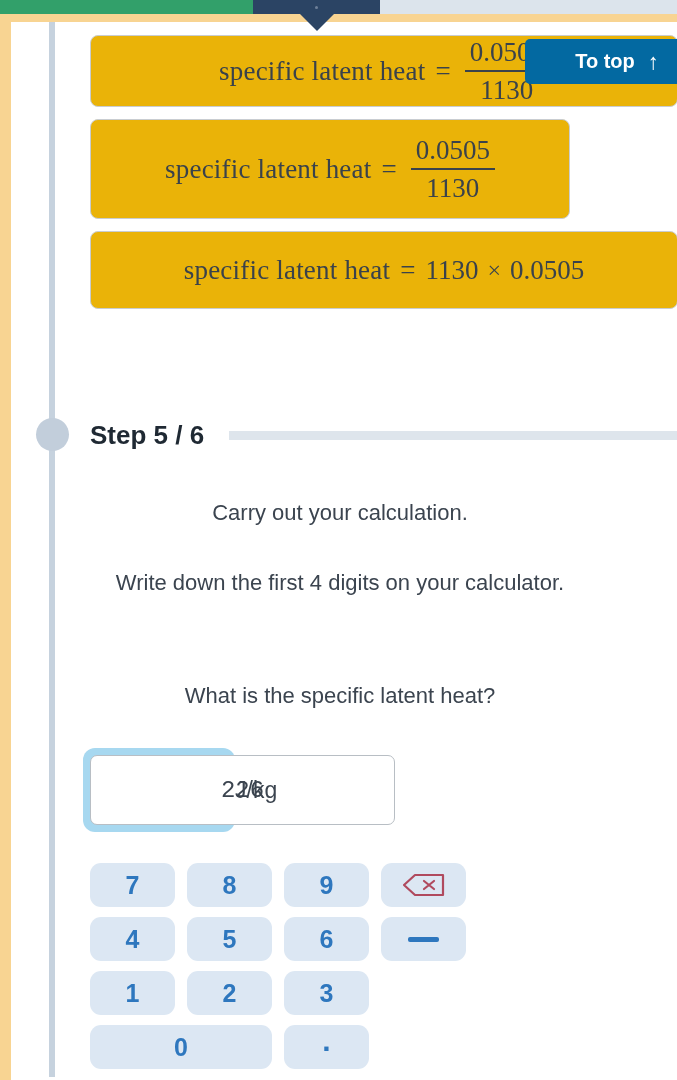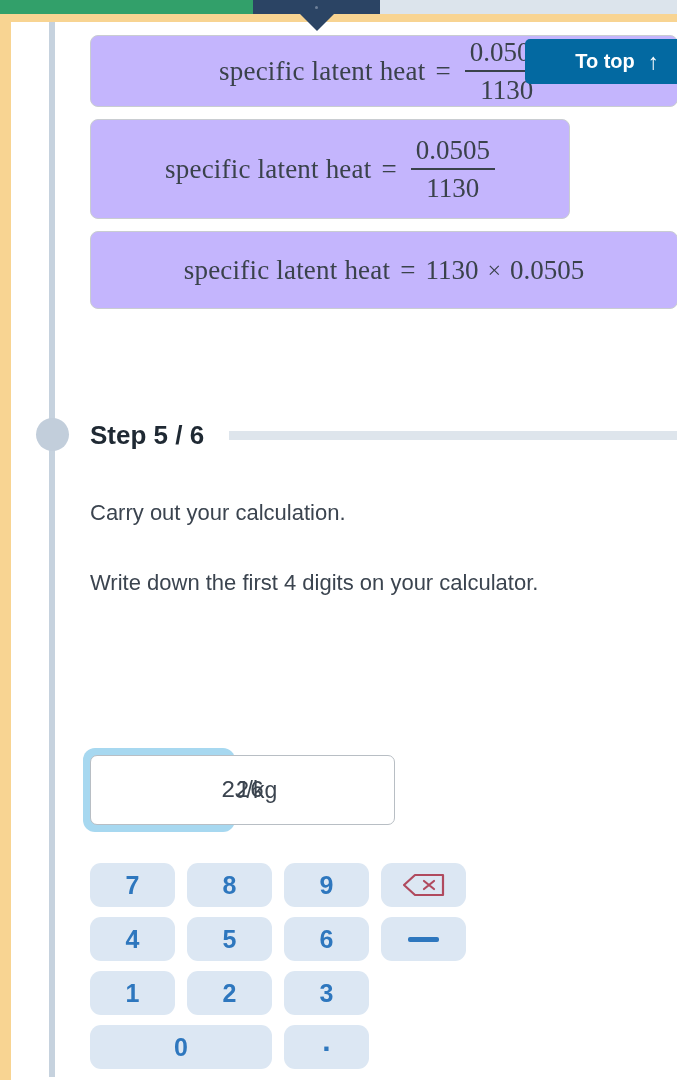--- a/index.html
+++ b/index.html
@@ -97,21 +97,21 @@
     border-radius: 50%;
     background: #C2CEDB;
   }
 
   
   .math-box {
     position: absolute;
     left: 79px;
     border: 1.5px solid #C9CDD1;
     border-radius: 8px;
-    background: #c4b5fd;
+    background: #eab308;
     font-family: "Liberation Serif", serif;
     color: #3A424B;
     display: flex;
     align-items: center;
     justify-content: center;
     overflow: hidden;
   }
   #math-box-1 { top: 13px;  width: 588px; height: 72px; font-size: 27px; }
   #math-box-2 { top: 97px;  width: 480px; height: 100px; font-size: 27px; }
   #math-box-3 { top: 209px; width: 588px; height: 78px; font-size: 27px; }
@@ -186,20 +186,21 @@
   }
 
   
   .body-para {
     position: absolute;
     left: 79px;
     width: 500px;
     font-size: 22px;
     line-height: 31px;
     color: #3B444F;
+    text-align: center;
   }
   #para-1 { top: 475px; }
   #para-2 { top: 545px; }
   #para-3 { top: 658px; }
 
   
   #answer-row {
     position: absolute;
     top: 726px;
     left: 72px;
@@ -320,20 +321,21 @@
     </span>
   </div>
 
   <div id="step-header">
     <span id="step-title">Step 5 / 6</span>
     <span id="step-rule"></span>
   </div>
 
   <div class="body-para" id="para-1">Carry out your calculation.</div>
   <div class="body-para" id="para-2">Write down the first 4 digits on your calculator.</div>
+  <div class="body-para" id="para-3">What is the specific latent heat?</div>
 
   <div id="answer-row">
     <div id="answer-input-wrap">
       <input id="answer-input" type="text" value="226" style="">
     </div>
     <span id="answer-unit">J/kg</span>
   </div>
 
   <div id="keypad">
       <div class="key-row">

